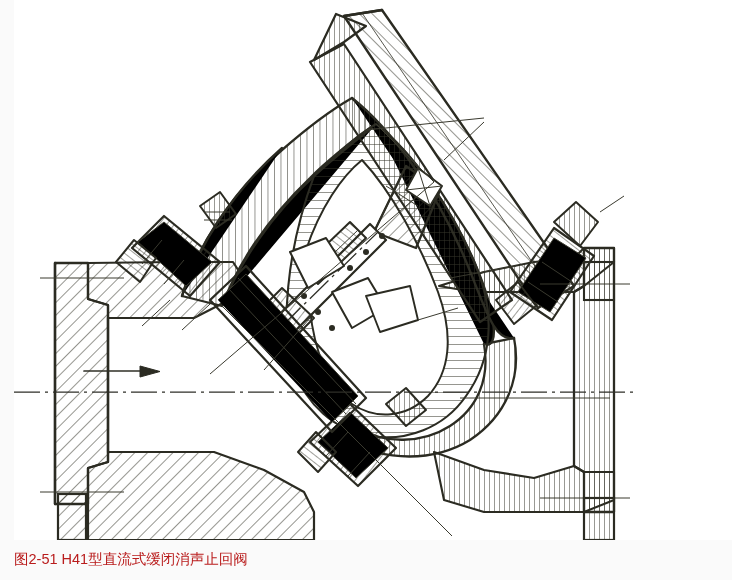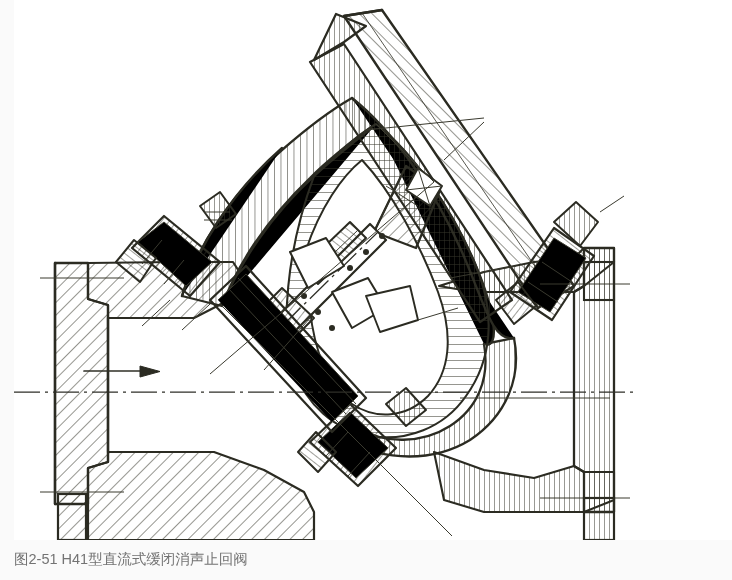--- a/index.html
+++ b/index.html
@@ -1,21 +1,21 @@
 <!DOCTYPE html>
 <html><head>
 <meta charset="utf-8">
 <style>
   html,body{margin:0;padding:0;background:#fafafa;}
   body{font-family:"Liberation Sans","DejaVu Sans",sans-serif;}
   #page{position:relative;width:732px;height:580px;background:#fafafa;overflow:hidden;}
   #canvas-wrap{position:absolute;left:14px;top:0px;width:718px;height:540px;background:#ffffff;}
   svg#fig{display:block;width:718px;height:540px;}
   #caption{position:absolute;left:14px;top:546px;width:700px;height:30px;
-           font-size:14.5px;line-height:26px;color:#737373;white-space:nowrap;}
+           font-size:14.5px;line-height:26px;color:#b91c1c;white-space:nowrap;}
   .thick{stroke:#2b2b22;stroke-width:2.4;stroke-linejoin:round;stroke-linecap:round;}
   .med{stroke:#2f2f26;stroke-width:1.7;stroke-linejoin:round;stroke-linecap:round;}
   .thin{stroke:#3a3a2f;stroke-width:1.0;}
   .cl{stroke:#2f2f28;stroke-width:1.25;fill:none;
       stroke-dasharray:26 5 3 5;stroke-linecap:butt;}
 </style>
 </head>
 <body>
 
 <div id="page">

